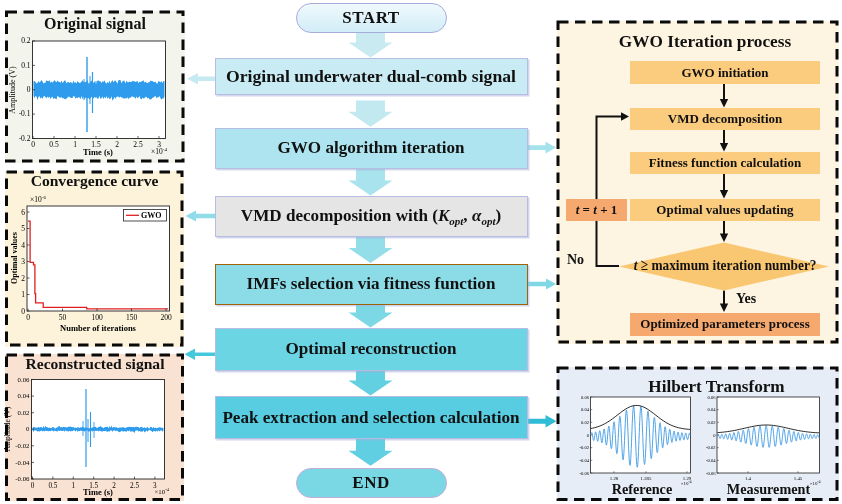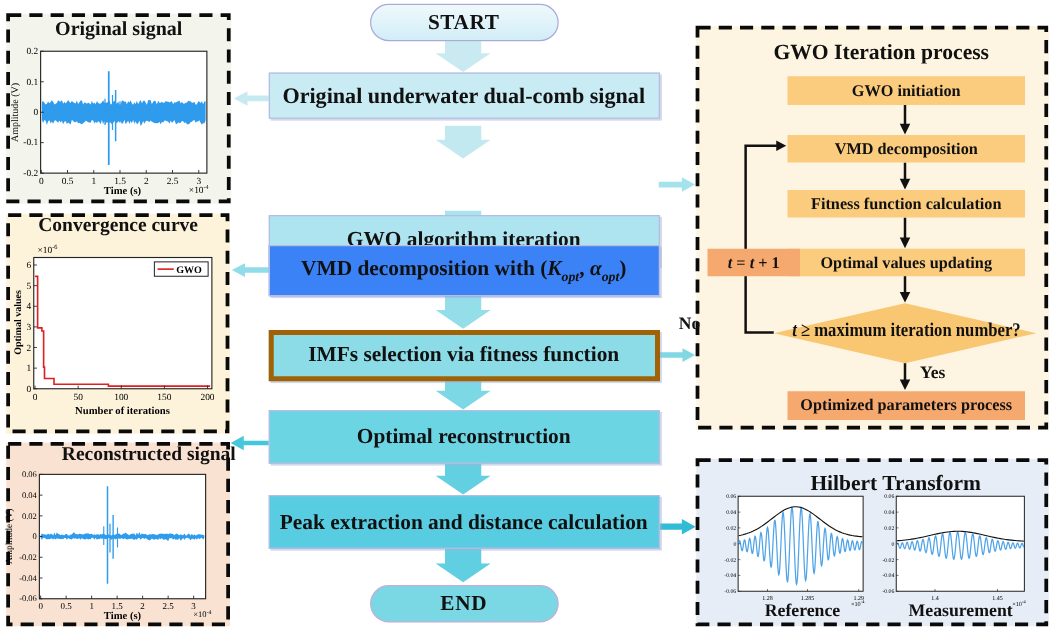--- a/index.html
+++ b/index.html
@@ -198,54 +198,54 @@
     <polygon points="719.8,303.5 728.2,303.5 724.0,312.0" fill="#111"></polygon>
     <path d="M619 266 L596.5 266 L596.5 116.5 L621.5 116.5" fill="none" stroke="#111" stroke-width="2"></path>
     <polygon points="621.0,112.3 621.0,120.7 629.0,116.5" fill="#111"></polygon>
     <polygon points="619.0,266.5 724.0,242.5 829.0,266.5 724.0,290.5" fill="#F9C671"></polygon>
   </svg>
 <div class="pill" style="left:295.5px;top:2.5px;width:151px;height:30px;border-radius:15.5px;background:linear-gradient(180deg,#EFF9FC,#D2EDF7);border:1.3px solid #a7abdb;font-size:17px;letter-spacing:0.5px;">START</div>
 <div class="pill" style="left:295.5px;top:468px;width:151px;height:30px;border-radius:15.5px;background:#7AD8E4;border:1.3px solid #c2aeda;font-size:17px;letter-spacing:0.5px;">END</div>
 <div class="bx" style="left:214.5px;top:58.0px;width:313px;height:37px;background:#C9EBF3;font-size:17.7px;border:1px solid #b7bce2;">
     <span>Original underwater dual-comb signal</span>
   </div>
-<div class="bx" style="left:214.5px;top:127.5px;width:313px;height:41.0px;background:#ADE4EF;font-size:17.1px;border:1px solid #b7bce2;margin-top:44px;">
+<div class="bx" style="left:214.5px;top:127.5px;width:313px;height:41.0px;background:#ADE4EF;font-size:17.1px;border:1px solid #b7bce2;">
     <span>GWO algorithm iteration</span>
   </div>
-<div class="bx" style="left:214.5px;top:196.0px;width:313px;height:40.5px;background:#3b82f6;font-size:17.1px;border:1px solid #b7bce2;align-items:center;">
+<div class="bx" style="left:214.5px;top:196.0px;width:313px;height:40.5px;background:#e5e5e5;font-size:17.1px;border:1px solid #b7bce2;align-items:center;">
     <span>VMD decomposition with (<i>K</i><sub style="font-size:11px;"><i>opt</i></sub>, <i>α</i><sub style="font-size:11px;"><i>opt</i></sub>)</span>
   </div>
-<div class="bx" style="left:214.5px;top:263.5px;width:313px;height:41.0px;background:#8CDCE8;font-size:17.1px;border:4px solid #a16207;">
+<div class="bx" style="left:214.5px;top:263.5px;width:313px;height:41.0px;background:#8CDCE8;font-size:17.1px;border:1px solid #a16207;">
     <span>IMFs selection via fitness function</span>
   </div>
 <div class="bx" style="left:214.5px;top:328.0px;width:313px;height:42.5px;background:#6CD5E3;font-size:17.1px;border:1px solid #b7bce2;">
     <span>Optimal reconstruction</span>
   </div>
 <div class="bx" style="left:214.5px;top:396.0px;width:313px;height:43.0px;background:#58CCE0;font-size:17.1px;border:1px solid #b7bce2;">
-    <span>Peak extraction and distance calculation</span>
+    <span>Peak extraction and selection calculation</span>
   </div>
 <div class="ttl" style="left:5px;top:15.4px;width:180px;font-size:16px;">Original signal</div>
 <div class="ttl" style="left:5px;top:172.3px;width:179px;font-size:15.6px;">Convergence curve</div>
-<div class="ttl" style="left:5px;top:354.8px;width:180px;font-size:15.6px;margin-left:24px;">Reconstructed signal</div>
+<div class="ttl" style="left:5px;top:354.8px;width:180px;font-size:15.6px;">Reconstructed signal</div>
 <div class="ttl" style="left:564px;top:32px;width:282px;font-size:17.3px;">GWO Iteration process</div>
 <div class="ttl" style="left:558.5px;top:377px;width:282px;font-size:17.2px;padding-left:34px;">Hilbert Transform</div>
 <div class="ttl" style="left:590px;top:480.6px;width:104px;font-size:14.2px;">Reference</div>
 <div class="ttl" style="left:712px;top:480.6px;width:113px;font-size:14.2px;">Measurement</div>
 <div class="bx" style="left:630.0px;top:61px;width:190.0px;height:23px;background:#FBCC7E;font-size:13px;box-shadow:none;border:none;">
     <span>GWO initiation</span>
   </div>
 <div class="bx" style="left:630.0px;top:108px;width:190.0px;height:22px;background:#FBCC7E;font-size:13px;box-shadow:none;border:none;">
     <span>VMD decomposition</span>
   </div>
 <div class="bx" style="left:630.0px;top:152px;width:190.0px;height:22px;background:#FBCC7E;font-size:13px;box-shadow:none;border:none;">
     <span>Fitness function calculation</span>
   </div>
 <div class="bx" style="left:630.0px;top:199px;width:190.0px;height:21.5px;background:#FBCC7E;font-size:13px;box-shadow:none;border:none;">
     <span>Optimal values updating</span>
   </div>
 <div class="bx" style="left:630.0px;top:313px;width:190.0px;height:22.5px;background:#F6A96E;font-size:13px;box-shadow:none;border:none;">
     <span>Optimized parameters process</span>
   </div>
-<div class="bx" style="left:566px;top:199px;width:74px;height:21.5px;background:#F6A96E;font-size:13px;box-shadow:none;border:none;">
+<div class="bx" style="left:566px;top:199px;width:61px;height:21.5px;background:#F6A96E;font-size:13px;box-shadow:none;border:none;">
     <span><i>t</i> = <i>t</i> + 1</span>
   </div>
 <div class="lbl" style="left:619px;top:256px;width:210px;text-align:center;font-size:15.5px;transform:scaleX(0.86);z-index:4;"><i>t</i> ≥ maximum iteration number?</div>
-<div class="lbl" style="left:543px;top:252px;font-size:14px;">No</div>
+<div class="lbl" style="left:567px;top:252px;font-size:14px;">No</div>
 <div class="lbl" style="left:736px;top:291px;font-size:14px;">Yes</div>
 </body></html>

